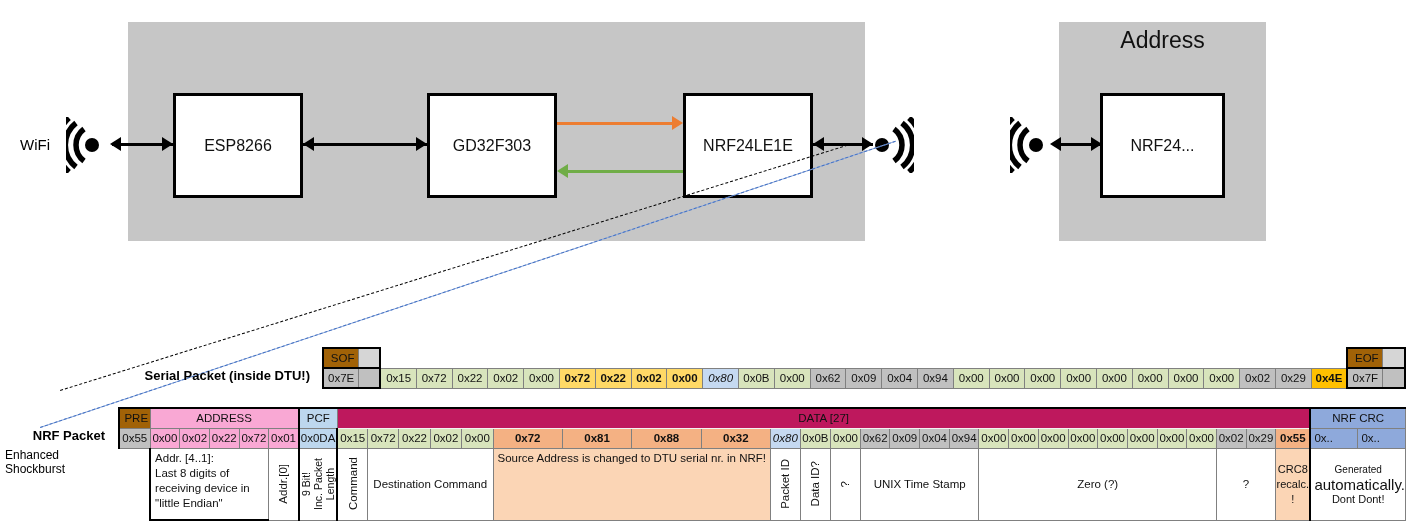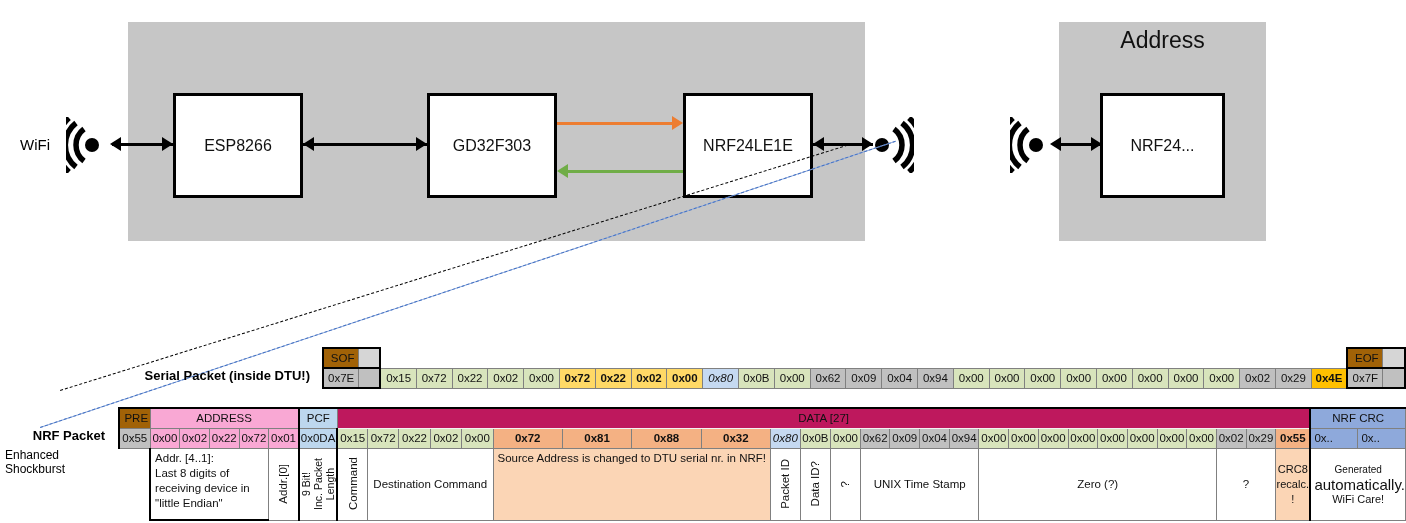--- a/index.html
+++ b/index.html
@@ -259,19 +259,19 @@
       <td class="wh ctr" colspan="8">Zero (?)</td>
       <td class="wh ctr" colspan="2">?</td>
       <td class="salLt ctr">
         <div style="font-size:11px;">CRC8</div>
         <div style="font-size:11px;">recalc.</div>
         <div style="font-size:11px;">!</div>
       </td>
       <td class="wh ctr thickL" colspan="2">
         <div style="font-size:10px;">Generated</div>
         <div style="font-size:15px;text-align:right;">automatically.</div>
-        <div style="font-size:11px;">WiFi Care!</div>
+        <div style="font-size:11px;">Dont Dont!</div>
       </td>
     </tr>
   </tbody>
     </table>
 
 </div>
 
 </body></html>

